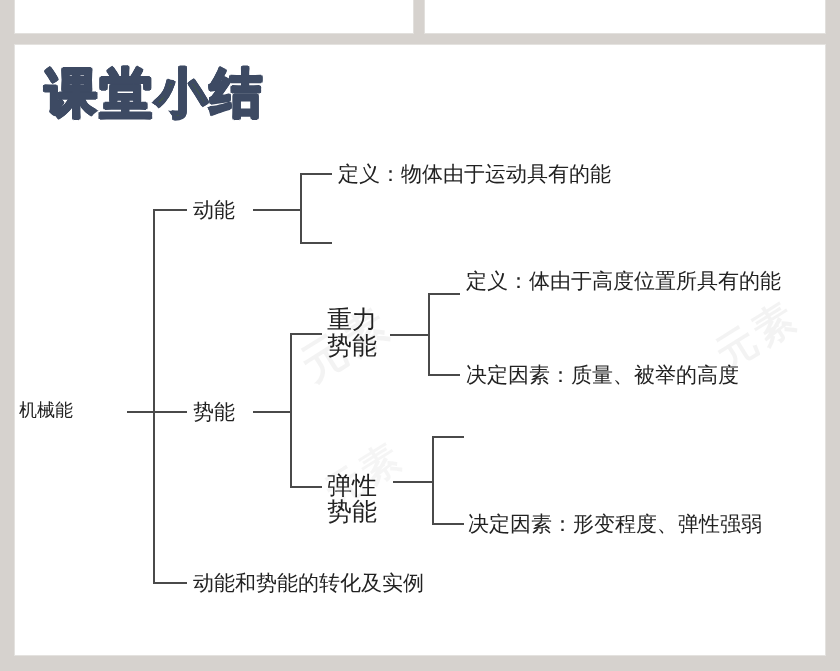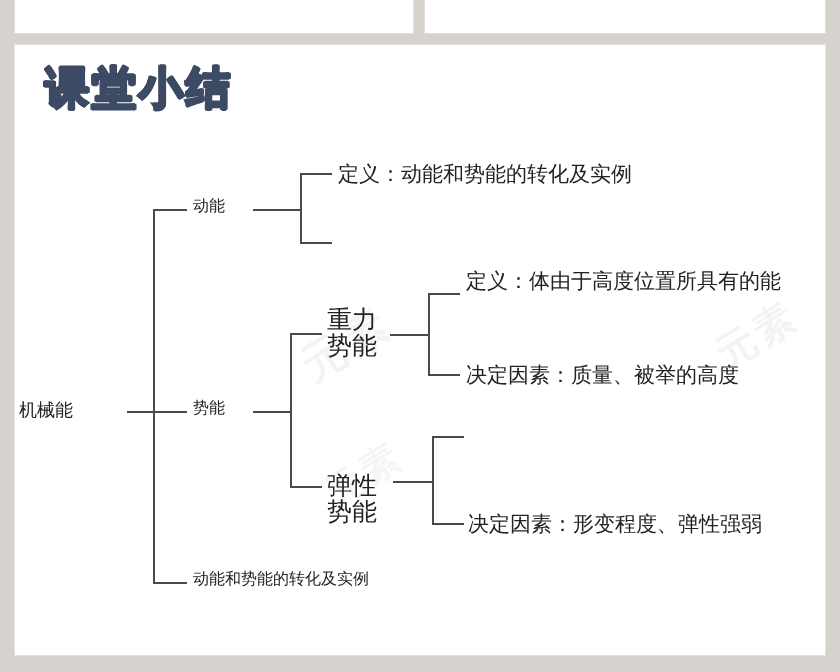--- a/index.html
+++ b/index.html
@@ -40,41 +40,41 @@
     font-family:"Liberation Sans","DejaVu Sans",sans-serif;
   }
   #wm-1{left:275px;top:300px;font-size:44px;}
   #wm-2{left:690px;top:290px;font-size:40px;}
   #wm-3{left:300px;top:430px;font-size:38px;opacity:.035;}
 
   
   #title{
     position:absolute;left:30px;top:14px;
     font-family:"DejaVu Sans","Liberation Sans",sans-serif;
-    font-size:44px;font-weight:bold;letter-spacing:3px;
-    color:#6d28d9;
+    font-size:52px;font-weight:bold;letter-spacing:3px;
+    color:#4d7c0f;
     -webkit-text-stroke:2.4px #3d4a63;
     text-shadow:
        1.6px 0 0 #3d4a63, -1.6px 0 0 #3d4a63,
        0 1.6px 0 #3d4a63, 0 -1.6px 0 #3d4a63,
        1.2px 1.2px 0 #3d4a63, -1.2px 1.2px 0 #3d4a63,
        1.2px -1.2px 0 #3d4a63, -1.2px -1.2px 0 #3d4a63;
     white-space:nowrap;
   }
 
   
   #diagram{
     position:absolute;left:0;top:0;width:812px;height:612px;
   }
   .node{
     position:absolute;color:#222222;white-space:nowrap;
     font-family:"Liberation Serif","DejaVu Serif",serif;
   }
   .lvl0{font-size:18px;}
-  .lvl1{font-size:16px;}
+  .lvl1{font-size:21px;}
   .lvl2{font-size:25px;line-height:26px;}
   .lvl3{font-size:21px;}
 
   .line{position:absolute;background:#4a4a4a;}
   .h{height:1.6px;}
   .v{width:1.6px;}
 </style>
 </head>
 <body>
 
@@ -105,21 +105,21 @@
     <div class="line h" style="left:138px;top:366px;width:34px;"></div>
     <div class="line h" style="left:138px;top:537px;width:34px;"></div>
 
     <div class="node lvl1" style="left:178px;top:151px;">动能</div>
 
     <div class="line h" style="left:238px;top:164px;width:48px;"></div>
     <div class="line v" style="left:285px;top:128px;height:71px;"></div>
     <div class="line h" style="left:285px;top:128px;width:32px;"></div>
     <div class="line h" style="left:285px;top:197px;width:32px;"></div>
 
-    <div class="node lvl3" style="left:323px;top:115px;">定义：动能和势能的转化及实例</div>
+    <div class="node lvl3" style="left:323px;top:115px;">定义：物体由于运动具有的能</div>
 
     <div class="node lvl1" style="left:178px;top:353px;">势能</div>
 
     <div class="line h" style="left:238px;top:366px;width:38px;"></div>
     <div class="line v" style="left:275px;top:288px;height:153px;"></div>
     <div class="line h" style="left:275px;top:288px;width:32px;"></div>
     <div class="line h" style="left:275px;top:441px;width:32px;"></div>
 
     <div class="node lvl2" style="left:312px;top:262px;">
       <div>重力</div>

